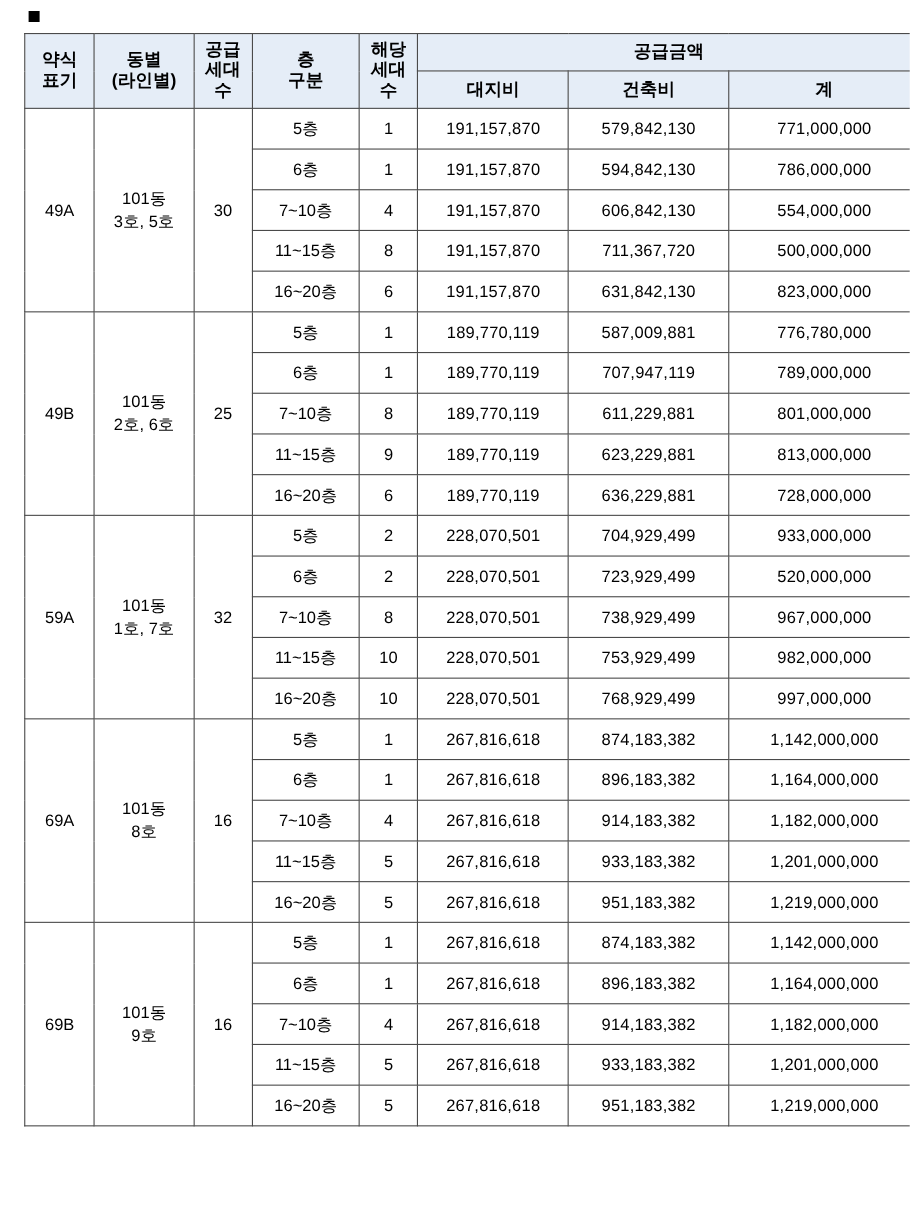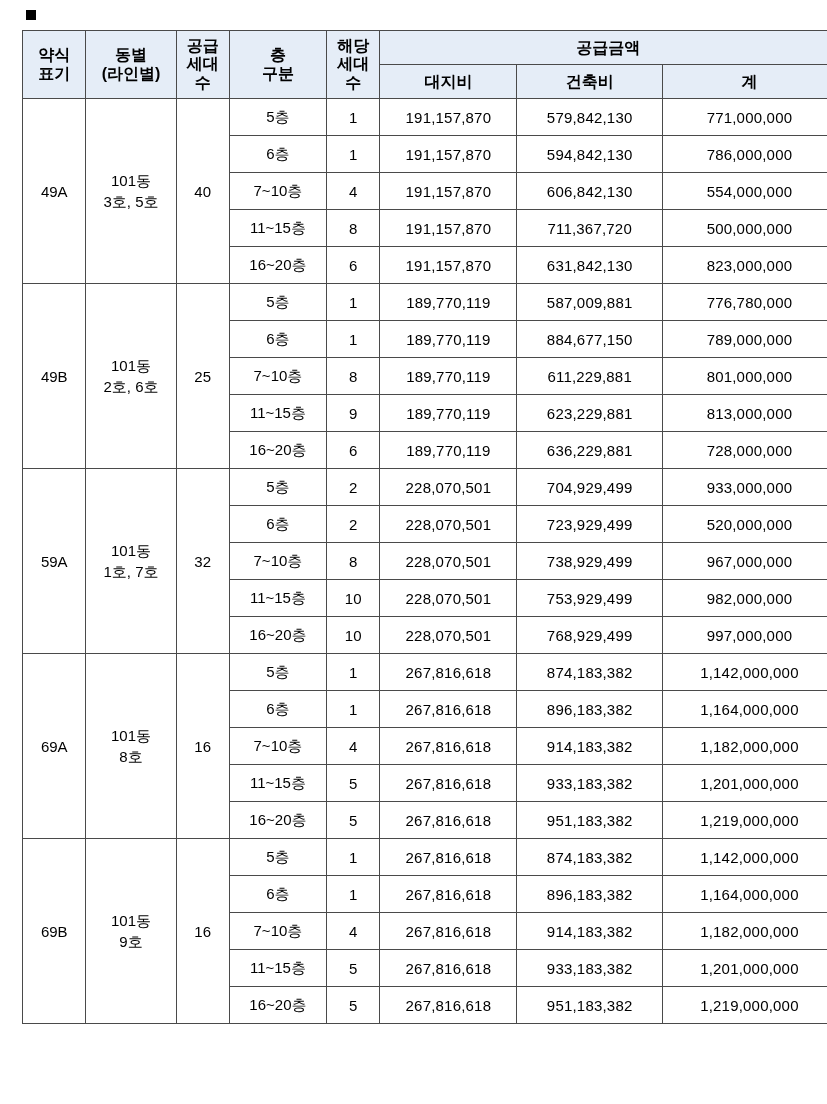--- a/index.html
+++ b/index.html
@@ -141,21 +141,21 @@
         <th>계</th>
       </tr>
     </thead>
     <tbody id="tbody">
         <tr class="grp-sep">
           <td class="code-cell" rowspan="5">49A</td>
           <td class="dong-cell" rowspan="5">
             <span class="dong-line">101동</span>
             <span class="dong-line">3호, 5호</span>
           </td>
-          <td class="units-cell" rowspan="5">40</td>
+          <td class="units-cell" rowspan="5">30</td>
           <td class="floor-cell">5층</td>
           <td class="cnt-cell">1</td>
           <td class="num-cell">191,157,870</td>
           <td class="num-cell">579,842,130</td>
           <td class="num-cell">771,000,000</td>
         </tr>
         <tr>
           <td class="floor-cell">6층</td>
           <td class="cnt-cell">1</td>
           <td class="num-cell">191,157,870</td>
@@ -193,21 +193,21 @@
           <td class="floor-cell">5층</td>
           <td class="cnt-cell">1</td>
           <td class="num-cell">189,770,119</td>
           <td class="num-cell">587,009,881</td>
           <td class="num-cell">776,780,000</td>
         </tr>
         <tr>
           <td class="floor-cell">6층</td>
           <td class="cnt-cell">1</td>
           <td class="num-cell">189,770,119</td>
-          <td class="num-cell">884,677,150</td>
+          <td class="num-cell">707,947,119</td>
           <td class="num-cell">789,000,000</td>
         </tr>
         <tr>
           <td class="floor-cell">7~10층</td>
           <td class="cnt-cell">8</td>
           <td class="num-cell">189,770,119</td>
           <td class="num-cell">611,229,881</td>
           <td class="num-cell">801,000,000</td>
         </tr>
         <tr>

